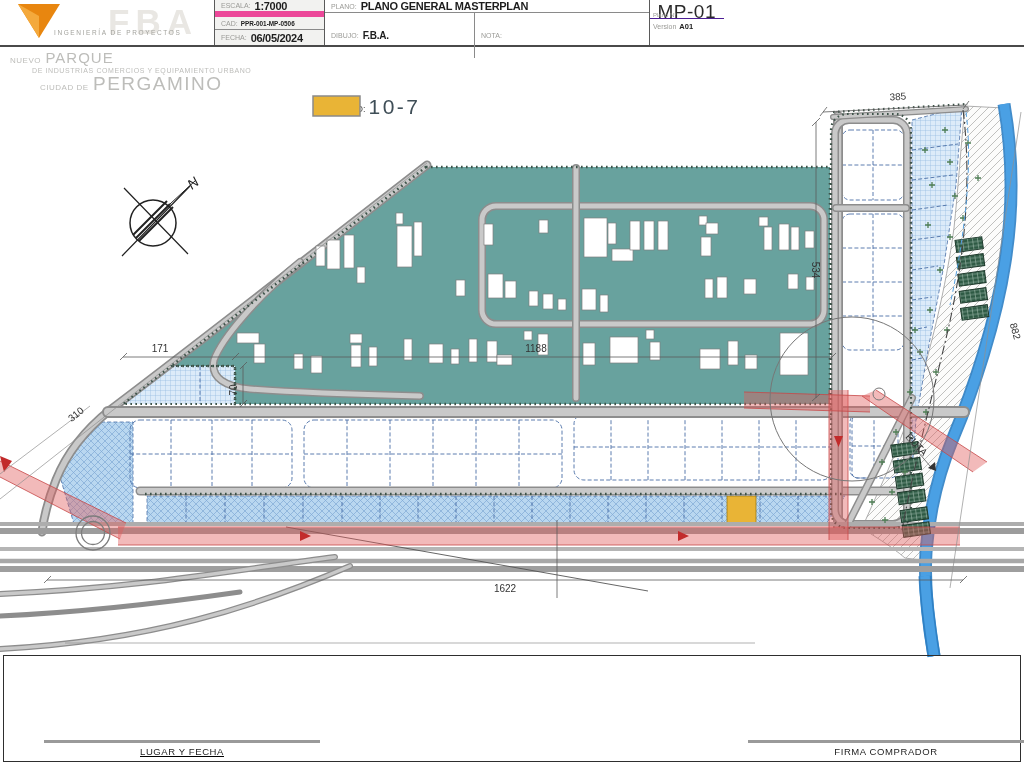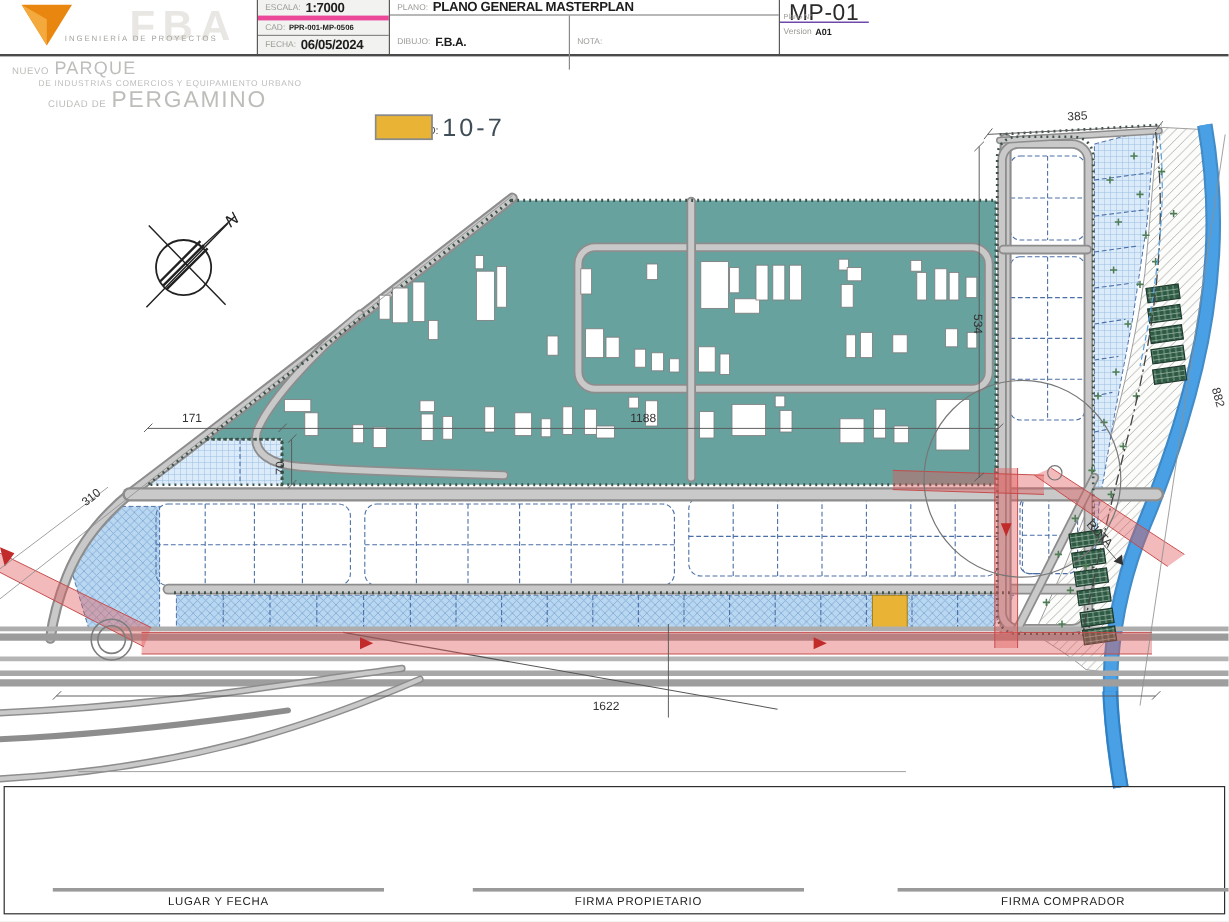--- a/index.html
+++ b/index.html
@@ -16,21 +16,21 @@
   .c-meta2{width:325px;}
   .c-sheet{width:73.5px;border-right:none;}
   .ghost{position:absolute;left:108px;top:2px;font-size:35px;font-weight:bold;color:#e9e7e3;letter-spacing:6px;}
   .logo-sub{position:absolute;left:54px;top:29px;font-size:6.5px;letter-spacing:1.6px;color:#a3a39e;}
   .t-row1{height:29px;border-bottom:1px solid #6a6a6a;padding:2px 0 0 8px;}
   .t-main{font-size:13.5px;font-weight:bold;color:#2b2b2b;letter-spacing:-0.2px;}
   .t-sub{font-size:8.6px;color:#3a3a3a;margin-top:0px;}
   .t-row2{height:17px;padding:2px 0 0 8px;}
   .lab{font-size:7px;color:#9a9a96;}
   .val{font-size:8px;font-weight:bold;color:#222;}
-  .mrow{display:flex;align-items:center;padding-left:6px;border-bottom:4px solid #ec4899;}
+  .mrow{display:flex;align-items:center;padding-left:6px;border-bottom:6px solid #ec4899;}
   .mrow:last-child{border-bottom:none;}
   .r1{height:17px;}.r2{height:13px;border-bottom:1px solid #8a8a8a;}.r3{height:15px;}
   .bigval{font-size:11px;font-weight:bold;color:#1d1d1d;letter-spacing:-0.3px;margin-left:4px;}
   .smallval{font-size:6.4px;font-weight:bold;color:#222;margin-left:3px;}
   .split{display:flex;height:100%;}
   .split>div{display:flex;align-items:center;padding-left:6px;}
   .sheet-top{height:18px;border-bottom:1px solid #4c1d95;position:relative;}
   .sheet-no{font-size:19px;color:#2a2a2a;letter-spacing:0.5px;text-align:center;margin-top:1px;}
   .sheet-lab{position:absolute;left:3px;bottom:0;font-size:6px;color:#9a9a96;}
   .sheet-bot{height:15px;display:flex;align-items:center;padding-left:3px;}
@@ -43,21 +43,21 @@
   .wm .b2{font-size:19px;letter-spacing:1.5px;}
   
   .legend{position:absolute;left:312px;top:95px;display:flex;align-items:flex-end;z-index:4;}
   .leg-lab{font-size:9px;color:#4a4a4a;margin:0 3px 3px 5px;}
   .leg-val{font-size:21px;color:#3f4e57;letter-spacing:2.5px;margin-bottom:-2px;}
   
   .fbox{position:absolute;left:3px;top:655px;width:1016px;height:105px;border:1.5px solid #2e2e2e;z-index:4;background:transparent;}
   .sig{position:absolute;top:84px;}
   .sig .bar{height:3px;background:#9a9a9a;}
   .sig .slab{text-align:center;font-size:9.5px;color:#1e1e1e;letter-spacing:0.6px;margin-top:3px;}
-  .s1{left:40px;width:276px;}.s2{left:390px;width:276px;}.s3{left:744px;width:276px;}
+  .s1{left:40px;width:276px;text-decoration:underline;}.s2{left:390px;width:276px;}.s3{left:744px;width:276px;}
   
   svg{position:absolute;top:0;left:0;z-index:1;}
   .rc{stroke:#8d8d8d;fill:none;stroke-linecap:round;}
   .rf{stroke:#c9c9c9;fill:none;stroke-linecap:round;}
   .dot{stroke:#3d5349;stroke-dasharray:1.6 3.4;fill:none;}
   .dim{stroke:#5a5a5a;stroke-width:0.8;fill:none;}
   .thin{stroke:#8f8f8f;stroke-width:0.7;fill:none;}
   .dimt{font-size:10px;fill:#333;}
   .bld{fill:#ffffff;stroke:#7e7e7e;stroke-width:0.7;}
   .lotline{stroke:#4a6ea6;stroke-width:0.9;stroke-dasharray:4 2.2;fill:none;}
@@ -389,23 +389,19 @@
     </svg>
     <span class="leg-lab">LOTE NRO:</span>
     <span class="leg-val">10-7</span>
   </div>
 
   <div class="fbox">
     <div class="sig s1">
       <div class="bar"></div>
       <div class="slab">LUGAR Y FECHA</div>
     </div>
-    <div class="sig s2">
-      <div class="bar"></div>
-      <div class="slab">FIRMA PROPIETARIO</div>
-    </div>
     <div class="sig s3">
       <div class="bar"></div>
       <div class="slab">FIRMA COMPRADOR</div>
     </div>
   </div>
 
 </div>
 
 </body></html>

